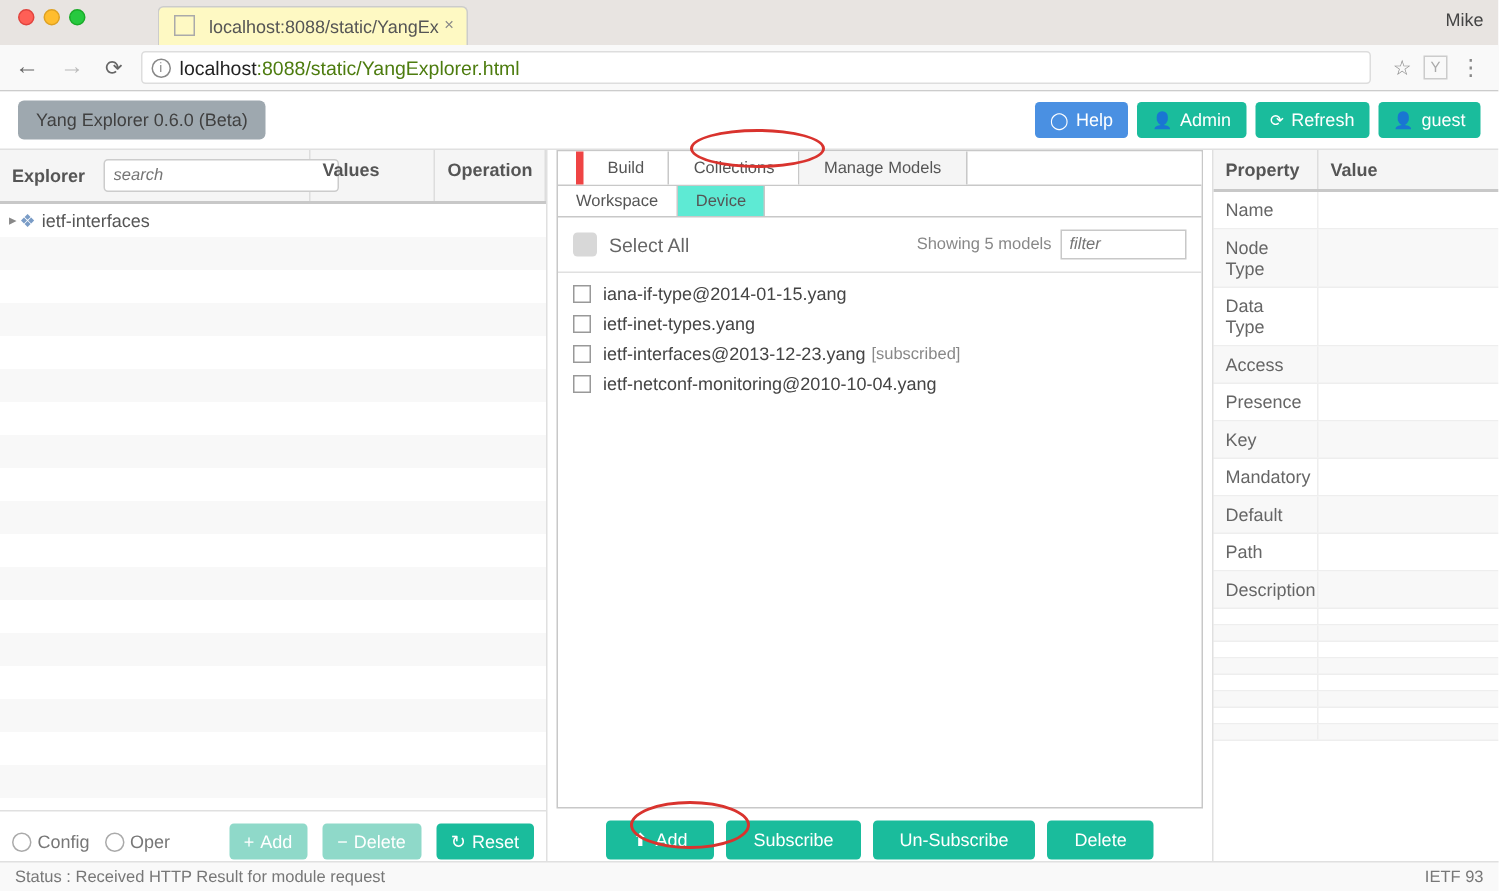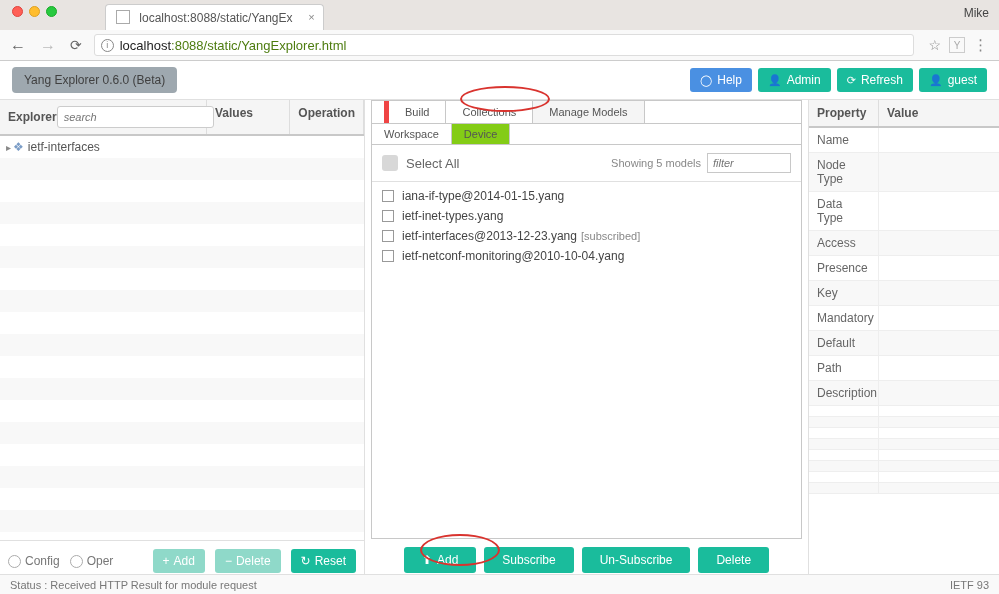--- a/index.html
+++ b/index.html
@@ -5,21 +5,21 @@
 * { box-sizing: border-box; margin: 0; padding: 0; font-family: -apple-system, BlinkMacSystemFont, "Segoe UI", Arial, sans-serif; }
 body { width: 999px; height: 594px; background: #fff; overflow: hidden; font-size: 12px; color: #333; }
 
 .browser-chrome { background: #e8e4e1; border-bottom: 1px solid #ccc; }
 .tab-row { height: 30px; display: flex; align-items: flex-end; padding-left: 8px; position: relative; }
 .traffic { display: flex; gap: 6px; padding: 6px 8px 0 4px; align-self: flex-start; }
 .traffic span { width: 11px; height: 11px; border-radius: 50%; display: inline-block; }
 .tl-red { background: #ff5f56; border: 1px solid #e0443e; }
 .tl-yel { background: #ffbd2e; border: 1px solid #dea123; }
 .tl-grn { background: #27c93f; border: 1px solid #1aab29; }
-.browser-tab { background: #ffffff; border: 1px solid #ccc; border-bottom: none; border-radius: 4px 4px 0 0; padding: 5px 30px 5px 10px; font-size: 12px; color: #555; margin-left: 40px; position: relative; }
+.browser-tab { background: #fef9c3; border: 1px solid #ccc; border-bottom: none; border-radius: 4px 4px 0 0; padding: 5px 18px 5px 10px; font-size: 12px; color: #555; margin-left: 40px; position: relative; }
 .browser-tab::before { content: ""; width: 12px; height: 12px; display: inline-block; border: 1px solid #aaa; margin-right: 6px; vertical-align: -2px; }
 .browser-tab .tab-close { position: absolute; right: 8px; top: 6px; color: #888; font-size: 11px; }
 .user-label { position: absolute; right: 10px; top: 6px; font-size: 12px; color: #444; }
 
 .addr-row { background: #f9f9f9; height: 30px; display: flex; align-items: center; padding: 0 8px; gap: 10px; }
 .nav-ico { color: #666; font-size: 16px; padding: 0 2px; }
 .nav-ico.dim { color: #bbb; }
 .reload { font-size: 14px; }
 .addr-bar { flex: 1; height: 22px; border: 1px solid #ddd; border-radius: 3px; background: #fff; display: flex; align-items: center; padding: 0 6px; font-size: 13px; color: #555; }
 .addr-bar .info-ico { border: 1px solid #888; border-radius: 50%; width: 13px; height: 13px; font-size: 9px; display: flex; align-items: center; justify-content: center; margin-right: 6px; color: #888; }
@@ -36,21 +36,21 @@
 .hdr-btn { border: none; color: #fff; padding: 5px 10px; border-radius: 3px; font-size: 12px; margin-left: 6px; display: inline-flex; align-items: center; gap: 5px; cursor: pointer; }
 .hdr-btn.blue { background: #4a90e2; }
 .hdr-btn.green { background: #1abc9c; }
 .hdr-ico { font-size: 11px; }
 
 .main-area { display: flex; height: 482px; border-top: 1px solid #e0e0e0; }
 
 .left-panel { width: 365px; border-right: 1px solid #e0e0e0; display: flex; flex-direction: column; }
 .left-header { display: flex; border-bottom: 2px solid #c8c8c8; background: #f5f5f5; }
 .left-col-h { padding: 6px 8px; font-size: 12px; font-weight: 600; color: #555; border-right: 1px solid #ddd; }
-.left-col-exp { width: 207px; display: flex; align-items: center; gap: 0; }
+.left-col-exp { width: 207px; display: flex; align-items: center; gap: 12px; }
 .left-col-exp input { flex: 1; border: 1px solid #ccc; border-radius: 3px; padding: 3px 6px; font-size: 11px; font-style: italic; color: #aaa; background: #fff; height: 22px; }
 .left-col-val { width: 85px; }
 .left-col-op { flex: 1; }
 .tree-body { flex: 1; overflow: auto; background: #fff; }
 .tree-row { display: flex; align-items: center; padding: 4px 6px; font-size: 12px; color: #555; }
 .tree-row .tree-tog { color: #888; margin-right: 2px; font-size: 10px; }
 .tree-row .tree-ico { color: #7a9cc6; margin-right: 4px; }
 .tree-stripe { background: #f8f8f8; height: 22px; }
 .tree-body .tree-stripe:nth-child(odd) { background: #fff; }
 
@@ -63,21 +63,21 @@
 
 .center-panel { flex: 1; display: flex; flex-direction: column; border-right: 1px solid #e0e0e0; padding: 0 6px; position: relative; }
 .center-border { border: 1px solid #c8c8c8; margin: 0 0 0 0; display: flex; flex-direction: column; height: 440px; }
 .tabs-main { display: flex; background: #fff; border-bottom: 1px solid #c8c8c8; }
 .tab-m { padding: 5px 16px; font-size: 11px; color: #555; border-right: 1px solid #c8c8c8; cursor: pointer; background: #fff; text-align: center; }
 .tab-m:first-child { margin-left: 12px; border-left: 5px solid #ef4444; }
 .tab-m.active { background: #f5f5f5; }
 .tabs-sub { display: flex; border-bottom: 1px solid #c8c8c8; }
 .tab-s { padding: 4px 12px; font-size: 11px; color: #555; border-right: 1px solid #c8c8c8; cursor: pointer; background: #fff; }
 .tab-s:first-child { border-right: 1px solid #c8c8c8; }
-.tab-s.active { background: #84cc16; }
+.tab-s.active { background: #5eead4; }
 
 .models-head { display: flex; align-items: center; padding: 8px 10px; border-bottom: 1px solid #e0e0e0; }
 .fake-chk-big { width: 16px; height: 16px; border-radius: 3px; background: #d8d8d8; display: inline-block; margin-right: 8px; }
 .select-all { font-size: 13px; color: #666; font-weight: 500; }
 .models-head-spacer { flex: 1; }
 .showing { font-size: 11px; color: #888; margin-right: 6px; margin-left: 10px; }
 .filter-inp { width: 84px; border: 1px solid #c8c8c8; padding: 3px 5px; font-size: 11px; font-style: italic; color: #aaa; }
 
 .model-list { flex: 1; padding: 4px 10px; overflow: auto; }
 .model-row { display: flex; align-items: center; padding: 3px 0; font-size: 12px; color: #444; }

